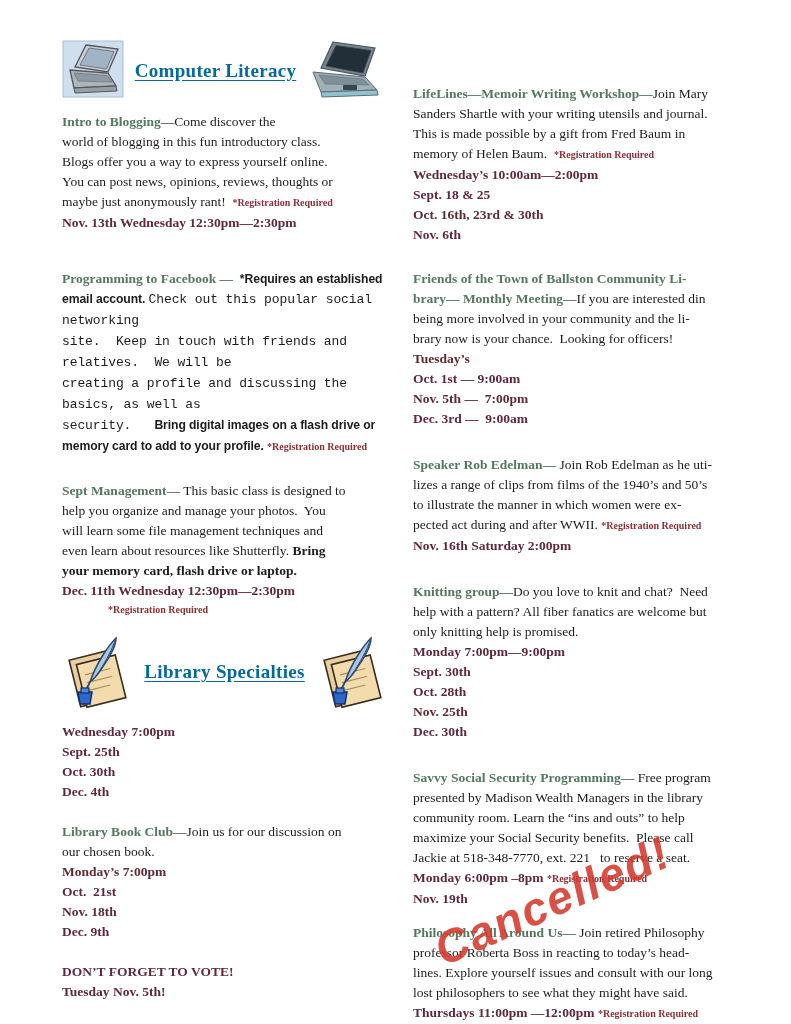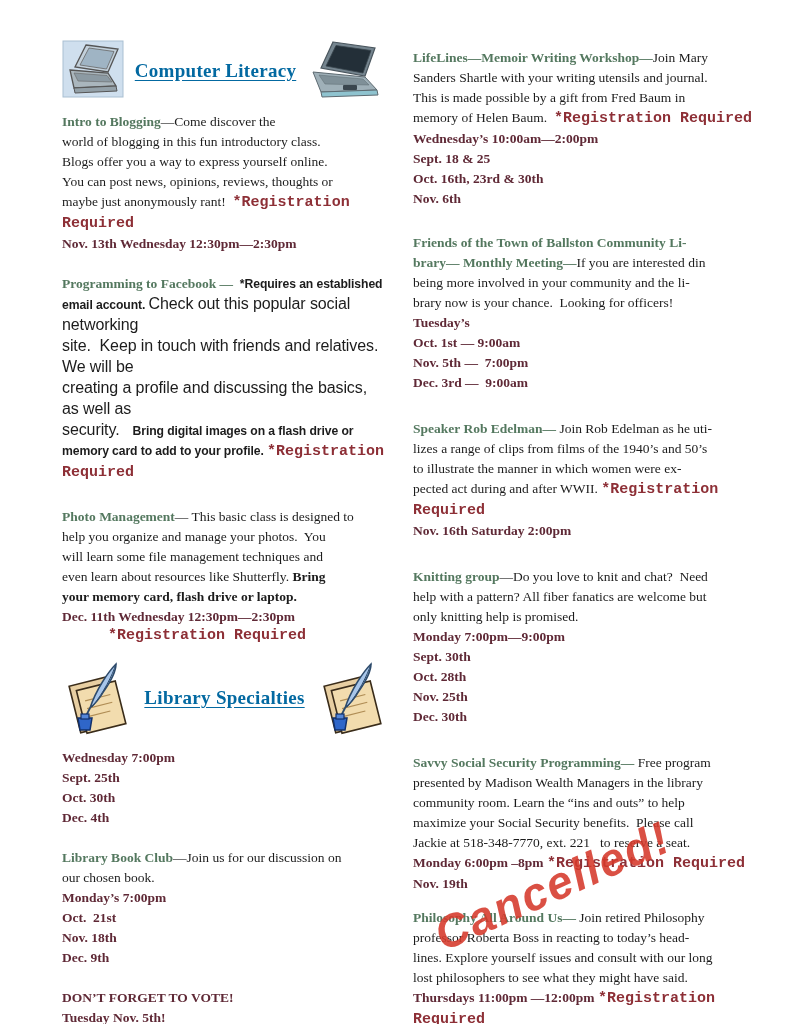--- a/index.html
+++ b/index.html
@@ -4,30 +4,30 @@
 <style>
   html,body{margin:0;padding:0;background:#ffffff;}
   body{width:791px;height:1024px;position:relative;overflow:hidden;
        font-family:"Liberation Serif",serif;color:#1c1c1c;}
   .page{display:flex;padding:40px 16px 0 62px;gap:26px;box-sizing:border-box;}
   .col{position:relative;}
   .col-left{width:334px;}
   .col-right{width:372px;padding-top:8px;}
   .event{margin-bottom:20px;position:relative;}
   .gap16{margin-bottom:14px;}
-  .gap24{margin-bottom:24px;}
+  .gap24{margin-bottom:24px;margin-top:36px;}
   .gap26{margin-bottom:26px;}
   .p{white-space:pre-wrap;line-height:20px;font-size:13.5px;}
   .run{white-space:pre-wrap;}
   .run-g{color:#54785f;font-weight:bold;}
   .run-b{color:#1c1c1c;}
   .run-bb{color:#1c1c1c;font-weight:bold;}
-  .run-s{font-family:Liberation Sans, sans-serif;font-size:16px;letter-spacing:-0.1px;}
+  .run-s{font-family:Liberation Mono, monospace;font-size:13px;letter-spacing:-0.1px;}
   .run-sb{font-family:"Liberation Sans",sans-serif;font-size:12.2px;font-weight:bold;letter-spacing:-0.1px;}
-  .run-r{color:#8d2f36;font-family:Liberation Mono, monospace;font-weight:bold;font-size:15px;}
+  .run-r{color:#8d2f36;font-family:Liberation Serif, serif;font-weight:bold;font-size:10px;}
   .run-d{color:#5f2936;font-weight:bold;}
   .reg-indent{padding-left:46px;line-height:16px;}
   .header-row{display:flex;align-items:center;justify-content:space-between;margin-bottom:10px;}
   .header-title{color:#0369a1;font-weight:bold;font-size:19px;letter-spacing:.3px;
                 text-decoration:underline;text-underline-offset:3px;}
   .icon-holder{display:inline-block;line-height:0;}
   .stamp{position:absolute;left:24px;top:2px;transform:rotate(-24deg);transform-origin:left center;
          font-family:"Liberation Sans",sans-serif;font-weight:bold;font-style:italic;
          font-size:46px;color:#d6392b;opacity:.88;letter-spacing:2px;pointer-events:none;}
 </style>
@@ -69,21 +69,21 @@
       </div>
       <div class="event gap24">
         <div class="p para"><span class="run run-g">Programming to Facebook —  </span><span class="run run-sb">*Requires an established
 email account. </span><span class="run run-s">Check out this popular social networking
 site.  Keep in touch with friends and relatives.  We will be
 creating a profile and discussing the basics, as well as
 security.   </span><span class="run run-sb">Bring digital images on a flash drive or
 memory card to add to your profile. </span><span class="run run-r">*Registration Required</span></div>
       </div>
       <div class="event gap16">
-        <div class="p para"><span class="run run-g">Photo Management</span><span class="run run-b">— This basic class is designed to
+        <div class="p para"><span class="run run-g">Sept Management</span><span class="run run-b">— This basic class is designed to
 help you organize and manage your photos.  You
 will learn some file management techniques and
 even learn about resources like Shutterfly. </span><span class="run run-bb">Bring
 your memory card, flash drive or laptop.</span></div>
         <div class="p dates"><span class="run run-d">Dec. 11th Wednesday 12:30pm—2:30pm</span></div>
         <div class="p reg-indent"><span class="run run-r">*Registration Required</span></div>
       </div>
       <div class="header-row">
         <span class="icon-holder">
   <svg width="70" height="80" viewBox="0 0 70 80" xmlns="http://www.w3.org/2000/svg">

